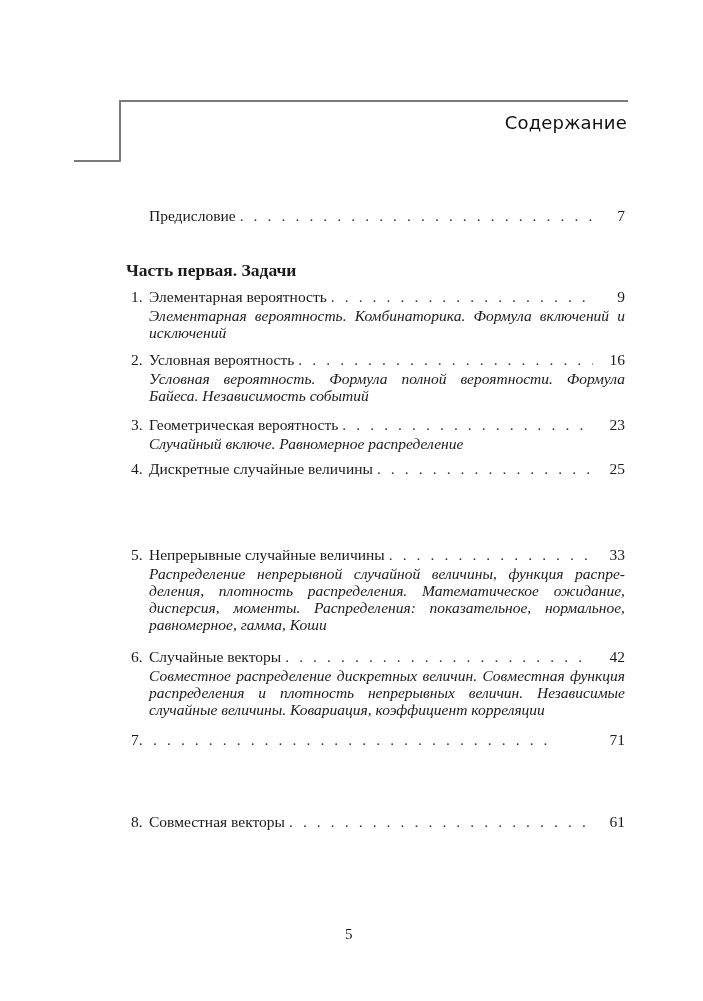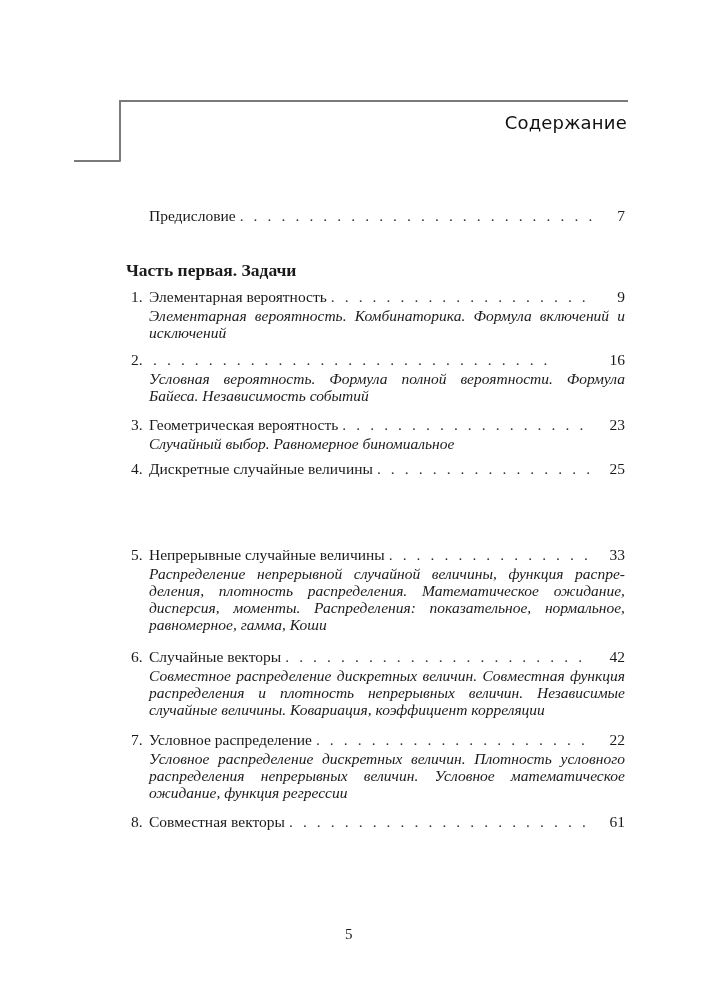--- a/index.html
+++ b/index.html
@@ -58,34 +58,35 @@
     <span class="label">Элементарная вероятность</span>
     <span class="dots">. . . . . . . . . . . . . . . . . . . . . . . . . . . . .</span>
     <span class="page">9</span>
   </div>
   <div class="desc">Элементарная вероятность. Комбинаторика. Формула включе­ний и исключений</div>
 </div>
 
 <div class="entry" style="top:350px;">
   <div class="row">
     <span class="num-wrap">2.</span>
+    <span class="label">Условная вероятность</span>
     <span class="dots">. . . . . . . . . . . . . . . . . . . . . . . . . . . . .</span>
     <span class="page">16</span>
   </div>
   <div class="desc">Условная вероятность. Формула полной вероятности. Формула Байеса. Независимость событий</div>
 </div>
 
 <div class="entry" style="top:415px;">
   <div class="row">
     <span class="num-wrap">3.</span>
     <span class="label">Геометрическая вероятность</span>
     <span class="dots">. . . . . . . . . . . . . . . . . . . . . . . . . . . . .</span>
     <span class="page">23</span>
   </div>
-  <div class="desc">Случайный выбор. Равномерное биномиальное</div>
+  <div class="desc">Случайный включе. Равномерное распределение</div>
 </div>
 
 <div class="entry" style="top:459px;">
   <div class="row">
     <span class="num-wrap">4.</span>
     <span class="label">Дискретные случайные величины</span>
     <span class="dots">. . . . . . . . . . . . . . . . . . . . . . . . . . . . .</span>
     <span class="page">25</span>
   </div>
 </div>
@@ -106,25 +107,23 @@
     <span class="label">Случайные векторы</span>
     <span class="dots">. . . . . . . . . . . . . . . . . . . . . . . . . . . . .</span>
     <span class="page">42</span>
   </div>
   <div class="desc">Совместное распределение дискретных величин. Совместная функ­ция распределения и плотность непрерывных величин. Независи­мые случайные величины. Ковариация, коэффициент корреляции</div>
 </div>
 
 <div class="entry" style="top:730px;">
   <div class="row">
     <span class="num-wrap">7.</span>
-    <span class="label">Условное распределение</span>
     <span class="dots">. . . . . . . . . . . . . . . . . . . . . . . . . . . . .</span>
-    <span class="page">22</span>
+    <span class="page">71</span>
   </div>
-  <div class="desc">Условное распределение дискретных величин. Плотность условного распределения непрерывных величин. Условное математическое ожидание, функция регрессии</div>
 </div>
 
 <div class="entry" style="top:812px;">
   <div class="row">
     <span class="num-wrap">8.</span>
     <span class="label">Совместная векторы</span>
     <span class="dots">. . . . . . . . . . . . . . . . . . . . . . . . . . . . .</span>
     <span class="page">61</span>
   </div>
 </div>

